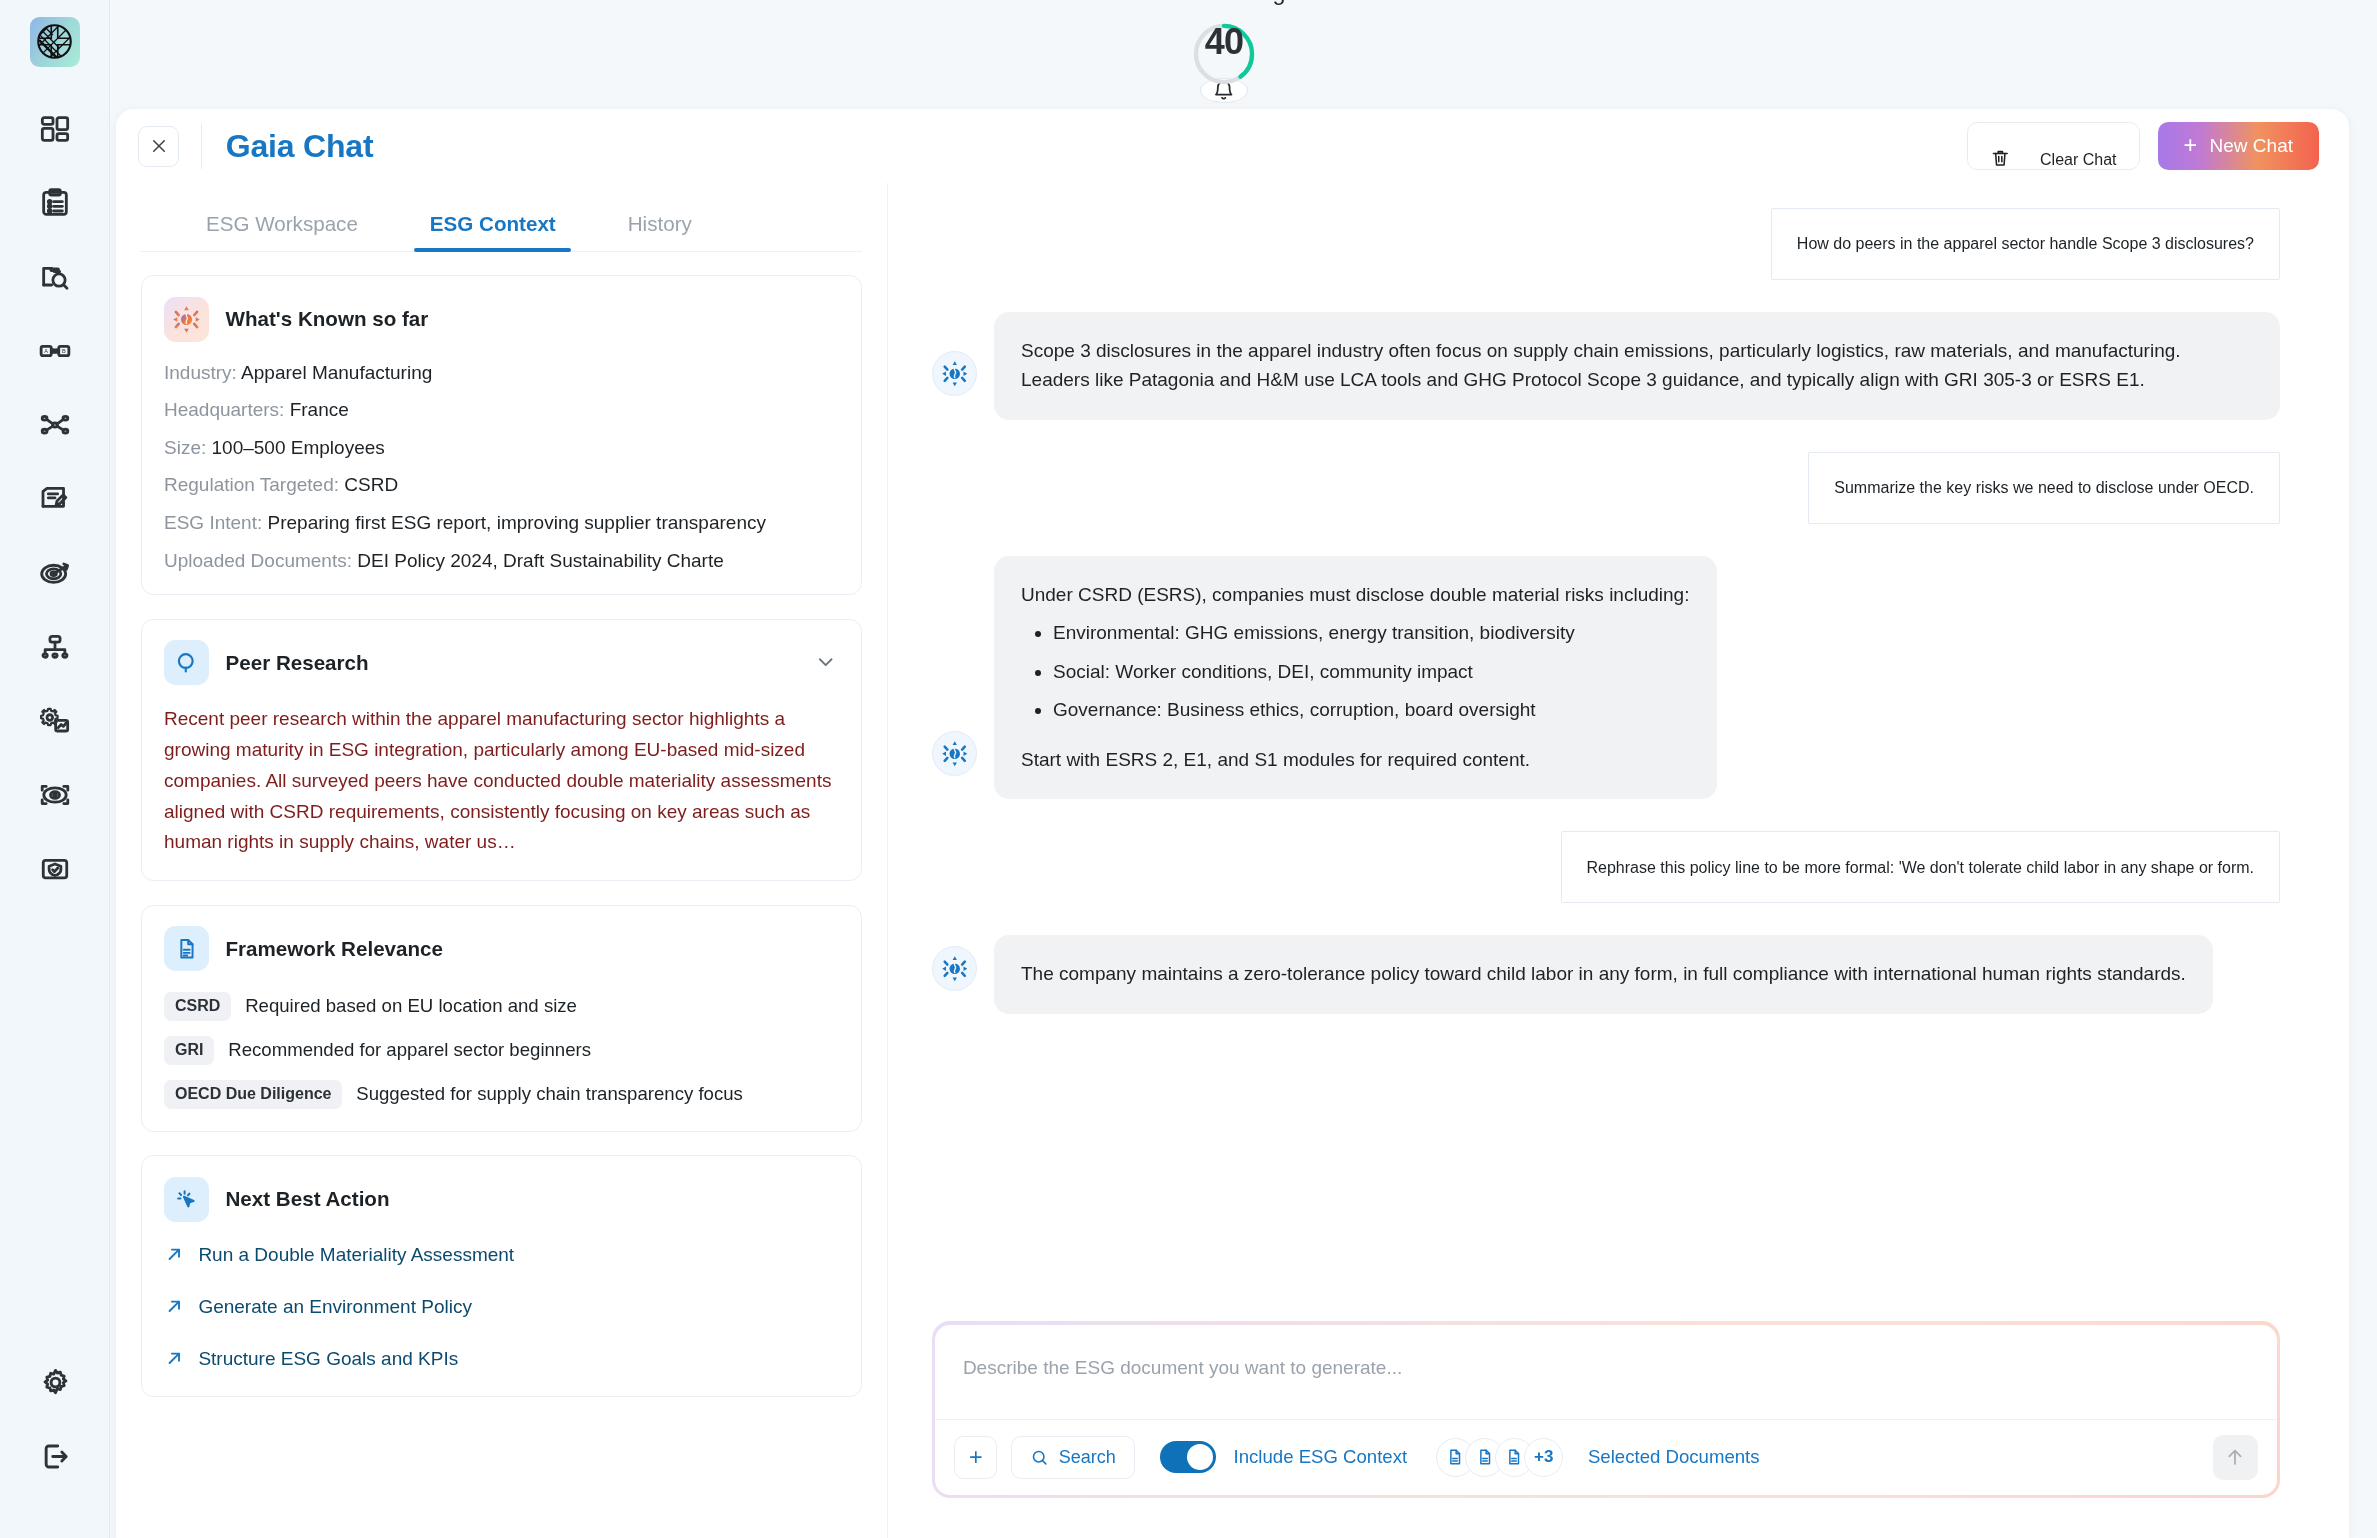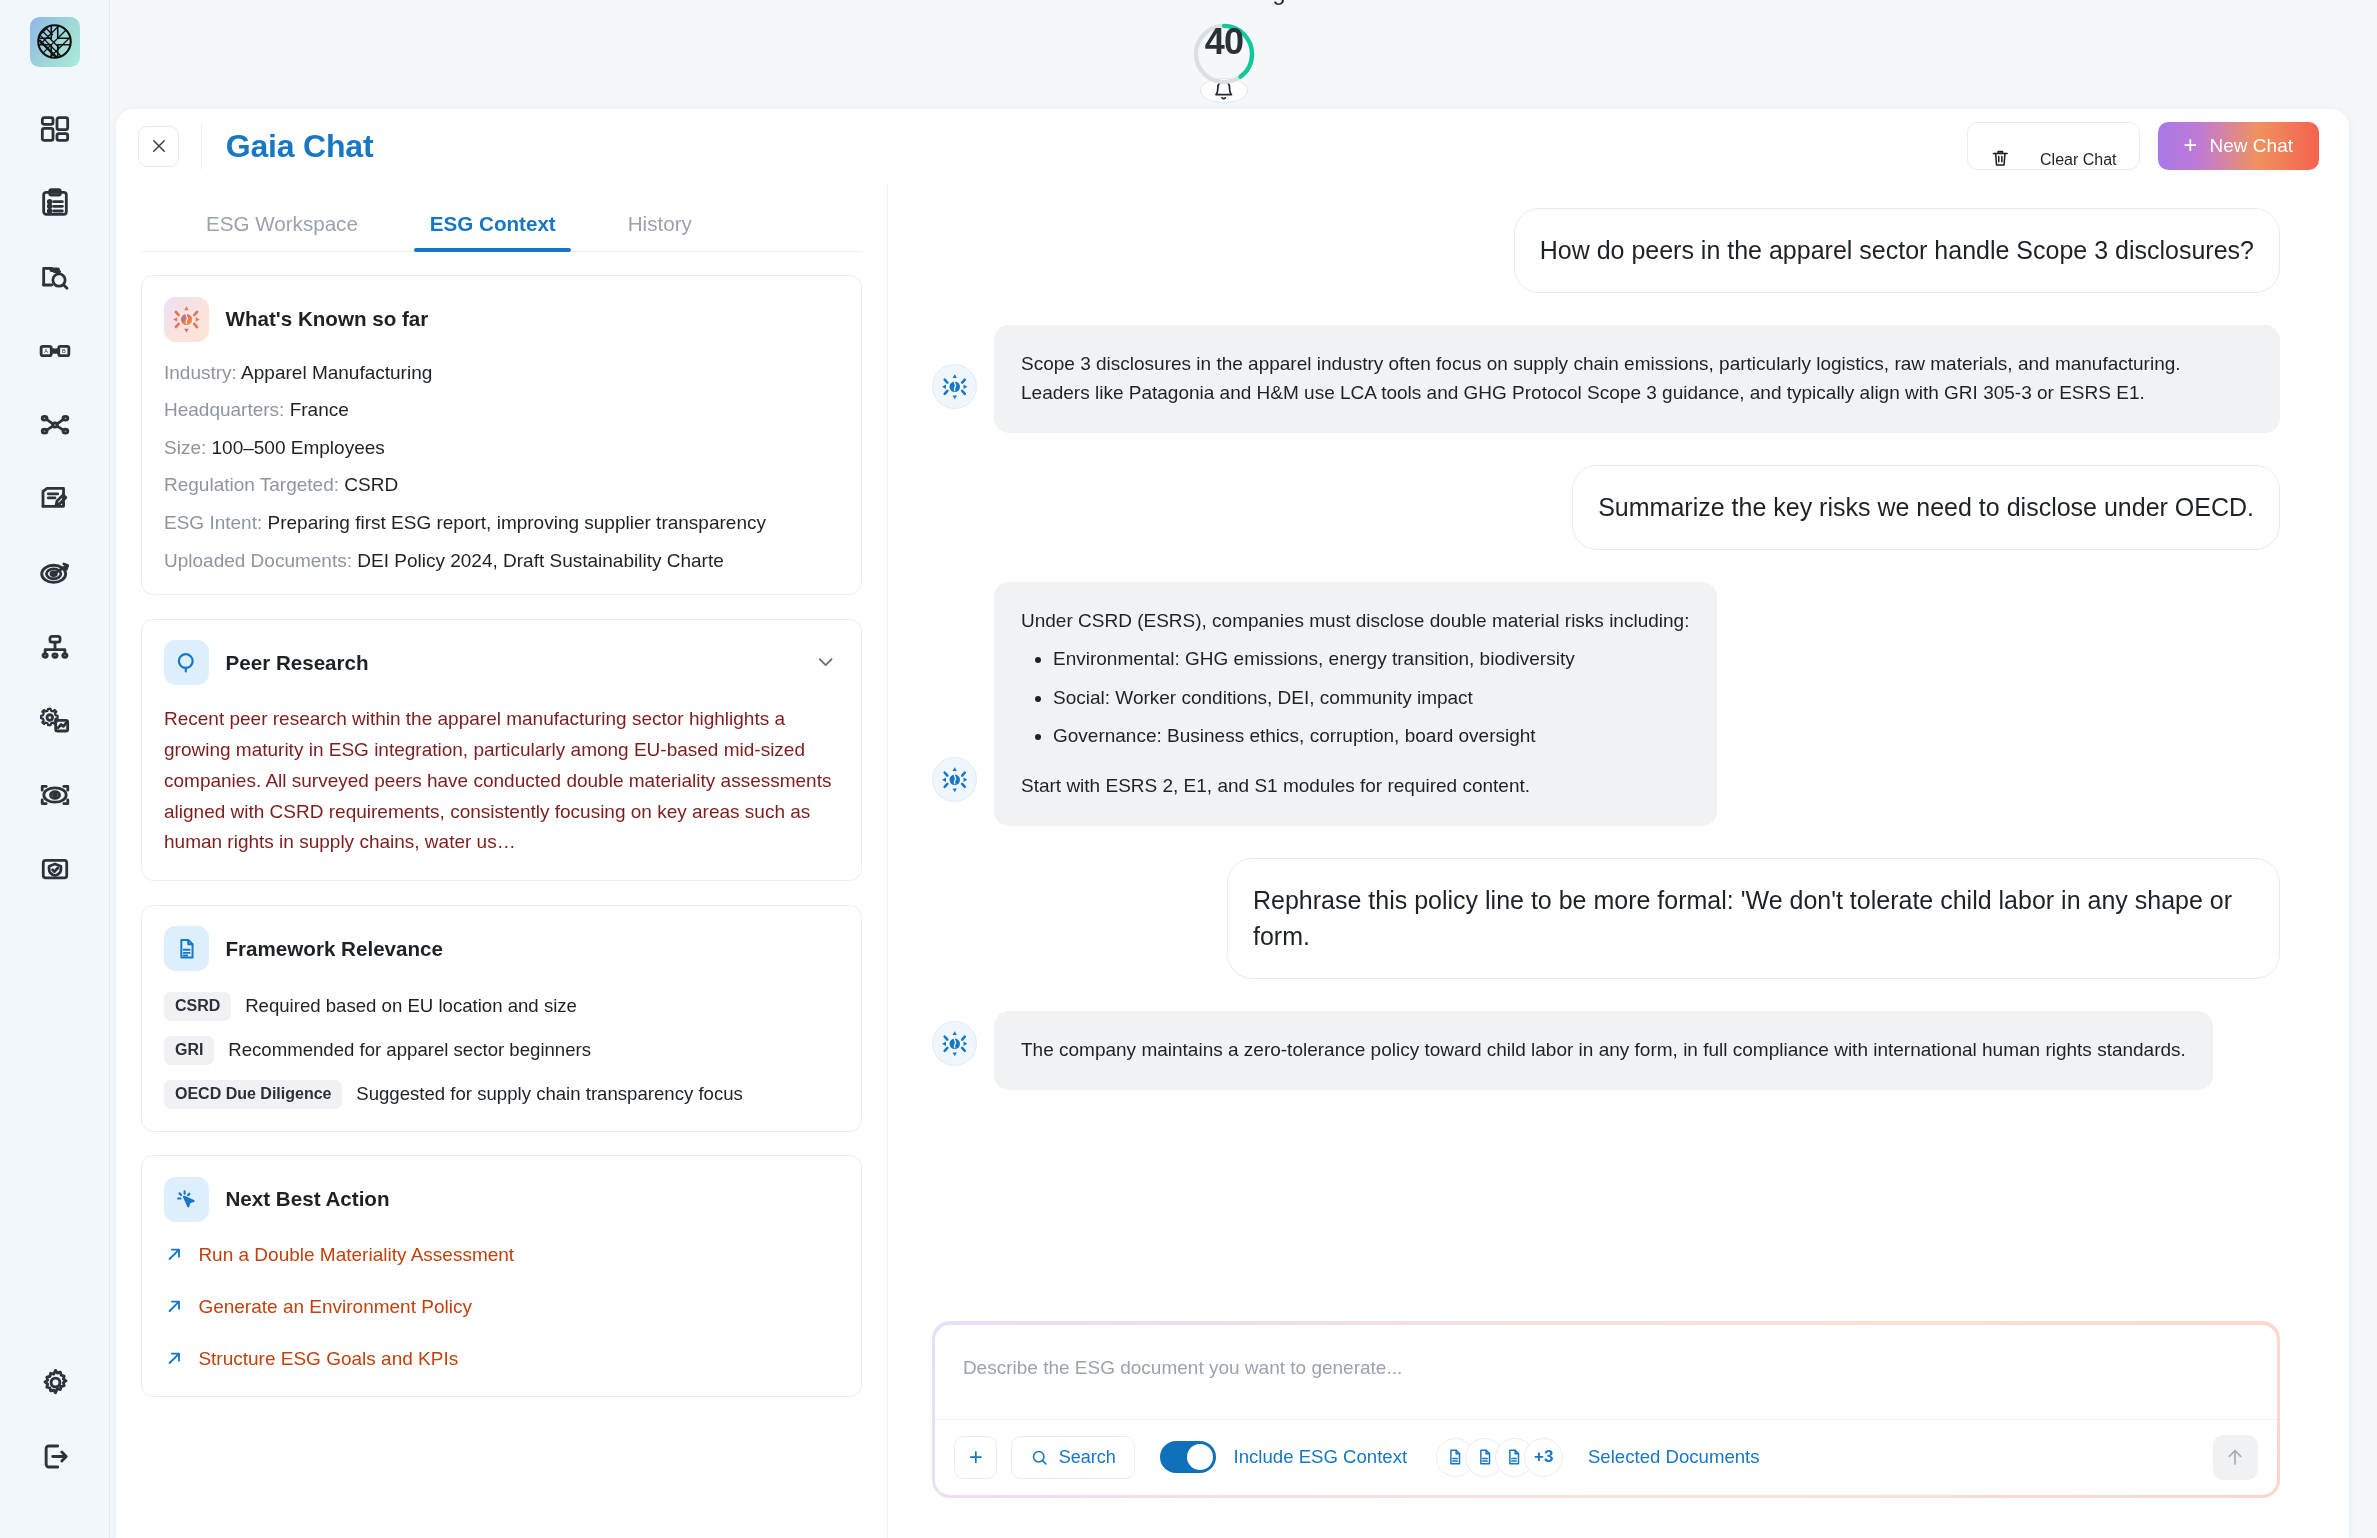--- a/index.html
+++ b/index.html
@@ -126,36 +126,36 @@
     font-size: 16px; font-weight: 700; color: #2b3137; white-space: nowrap;
   }
   .fw-txt { font-size: 18.6px; color: #1d2226; }
 
   .nba-list { margin-top: 22px; }
   .nba-item {
     display: flex; align-items: center; gap: 13.8px; margin-bottom: 30px;
     cursor: pointer;
   }
   .nba-item:last-child { margin-bottom: 4.1px; }
-  .nba-txt { font-size: 19px; color: #c2410c; }
+  .nba-txt { font-size: 19px; color: #0c4a6e; }
 
   
   .chat { flex: 1; position: relative; padding: 25px 69px 0 44px; }
   .msgs { display: flex; flex-direction: column; }
   .row { display: flex; margin-bottom: 32px; }
   .row.user { justify-content: flex-end; }
   .row.bot { align-items: flex-end; gap: 16.5px; }
   .bot-av {
     width: 45px; height: 45px; border-radius: 50%; background: #eff6fd;
     border: 1.4px solid #e2ecf6; flex: 0 0 45px; margin-bottom: 23.4px;
     display: flex; align-items: center; justify-content: center;
   }
   .bub-user {
     max-width: 1053px; background: #fff; border: 1.4px solid #e4eaf4;
-    border-radius: 25px; padding: 23.4px 25px; font-size: 25px; color: #1d2226;
+    border-radius: 2px; padding: 23.4px 25px; font-size: 16px; color: #1d2226;
     line-height: 1.45;
   }
   .bub-bot {
     max-width: 1293px; background: #f1f2f3; border-radius: 15px;
     padding: 25px 27.5px; font-size: 19px; color: #1d2226; line-height: 1.52;
   }
   .bub-bot ul { margin: 9.6px 0 9.6px 32px; }
   .bub-bot li { margin-bottom: 9.6px; }
   .bub-bot .tail { margin-top: 20.6px; }
 

